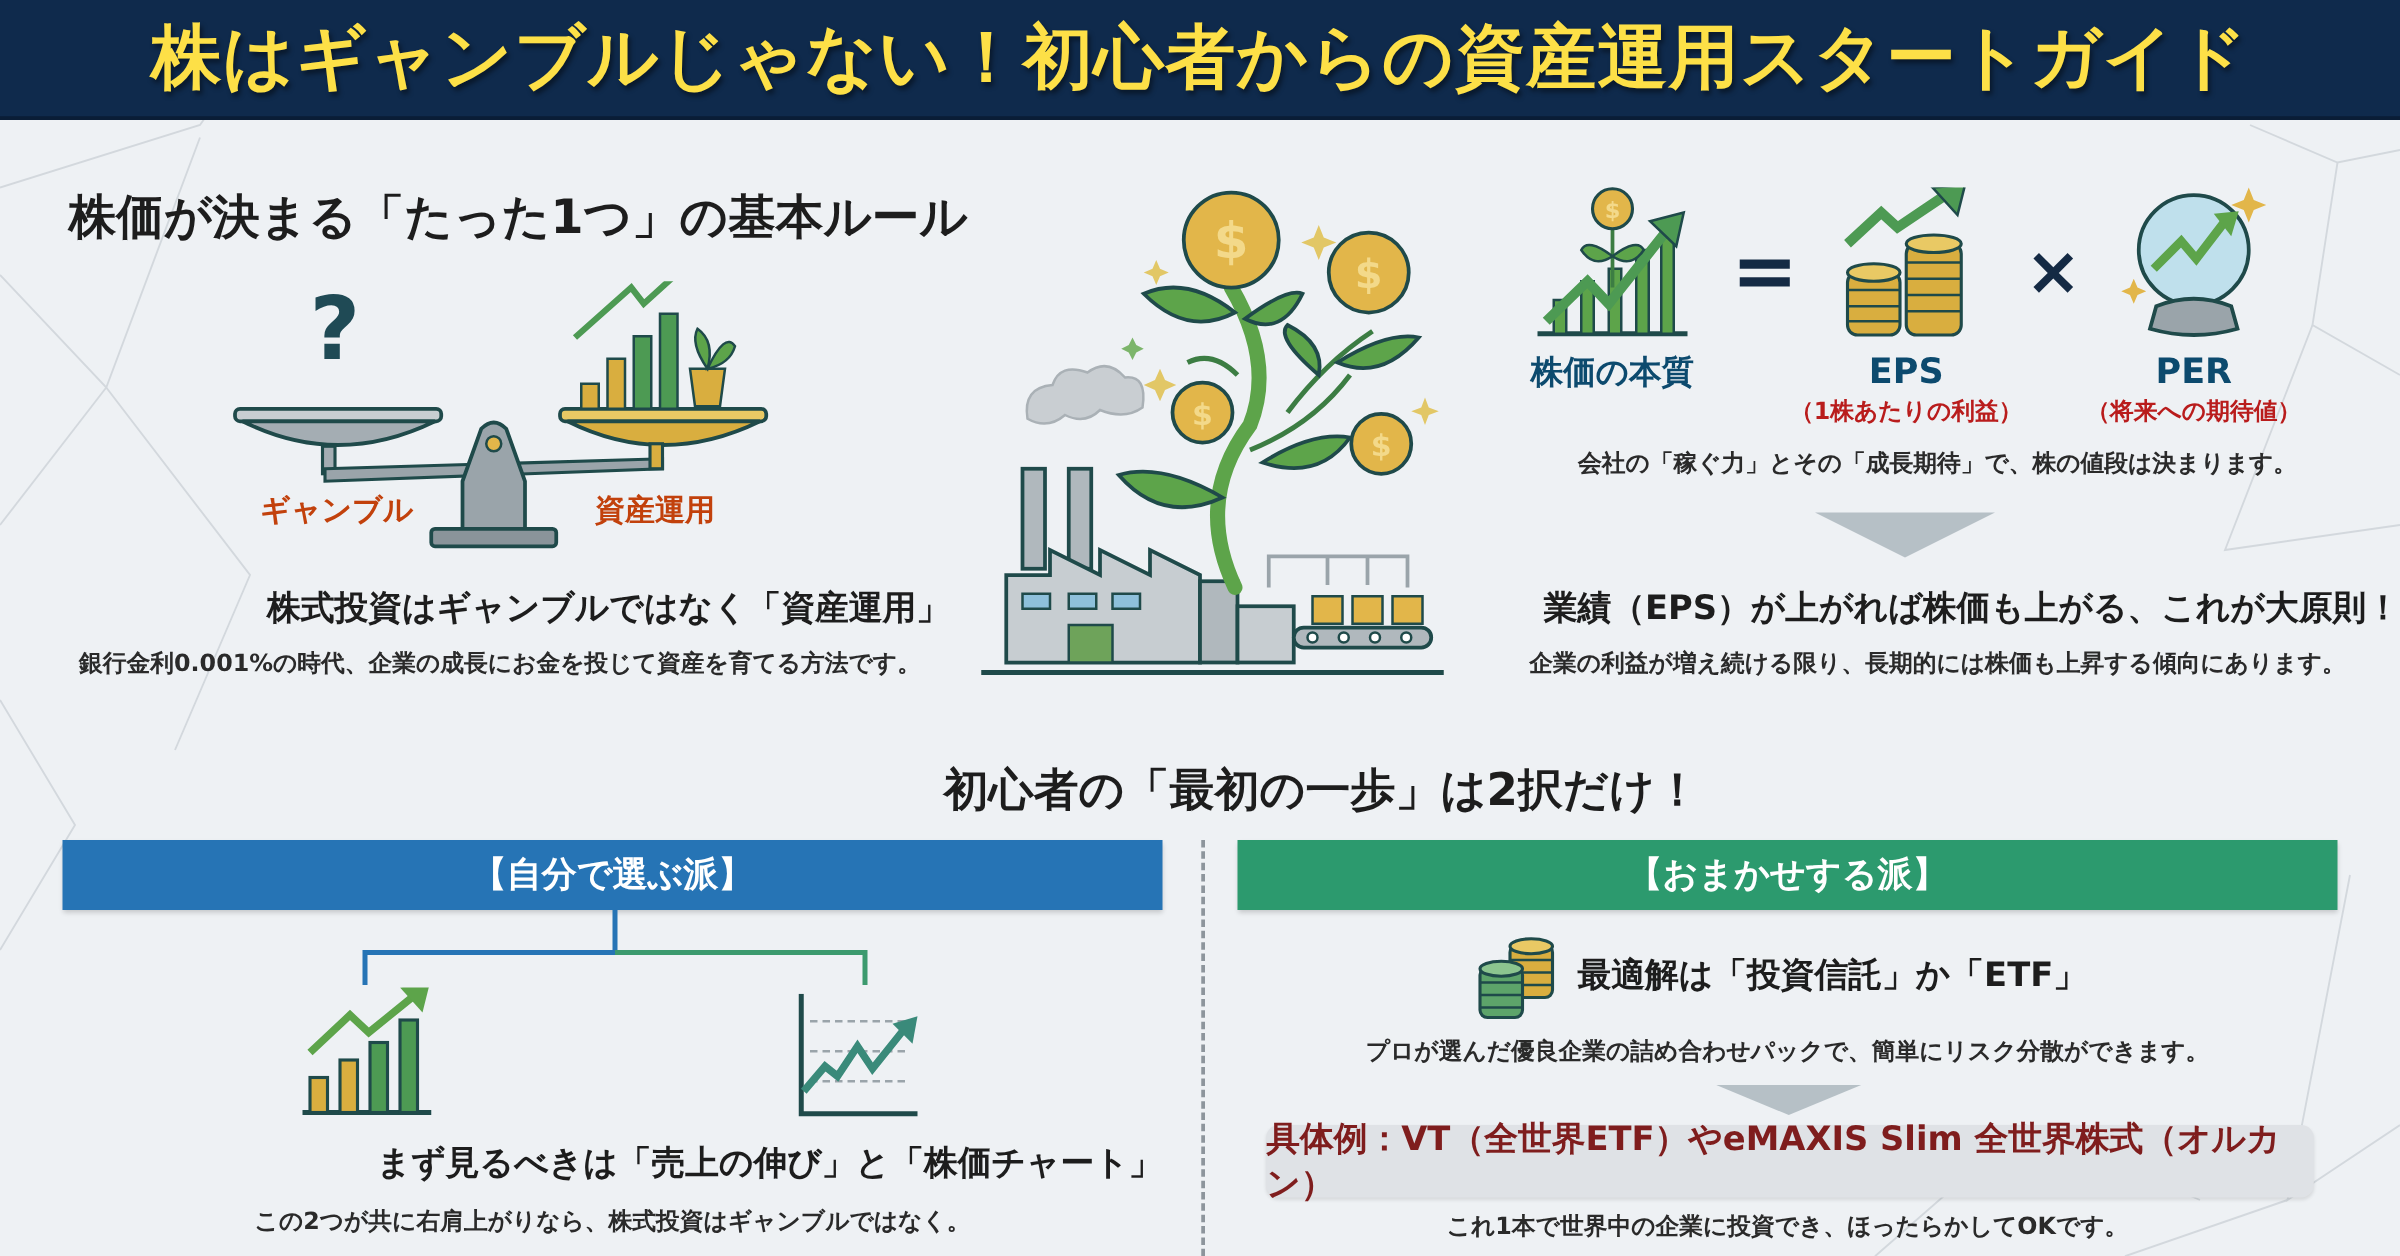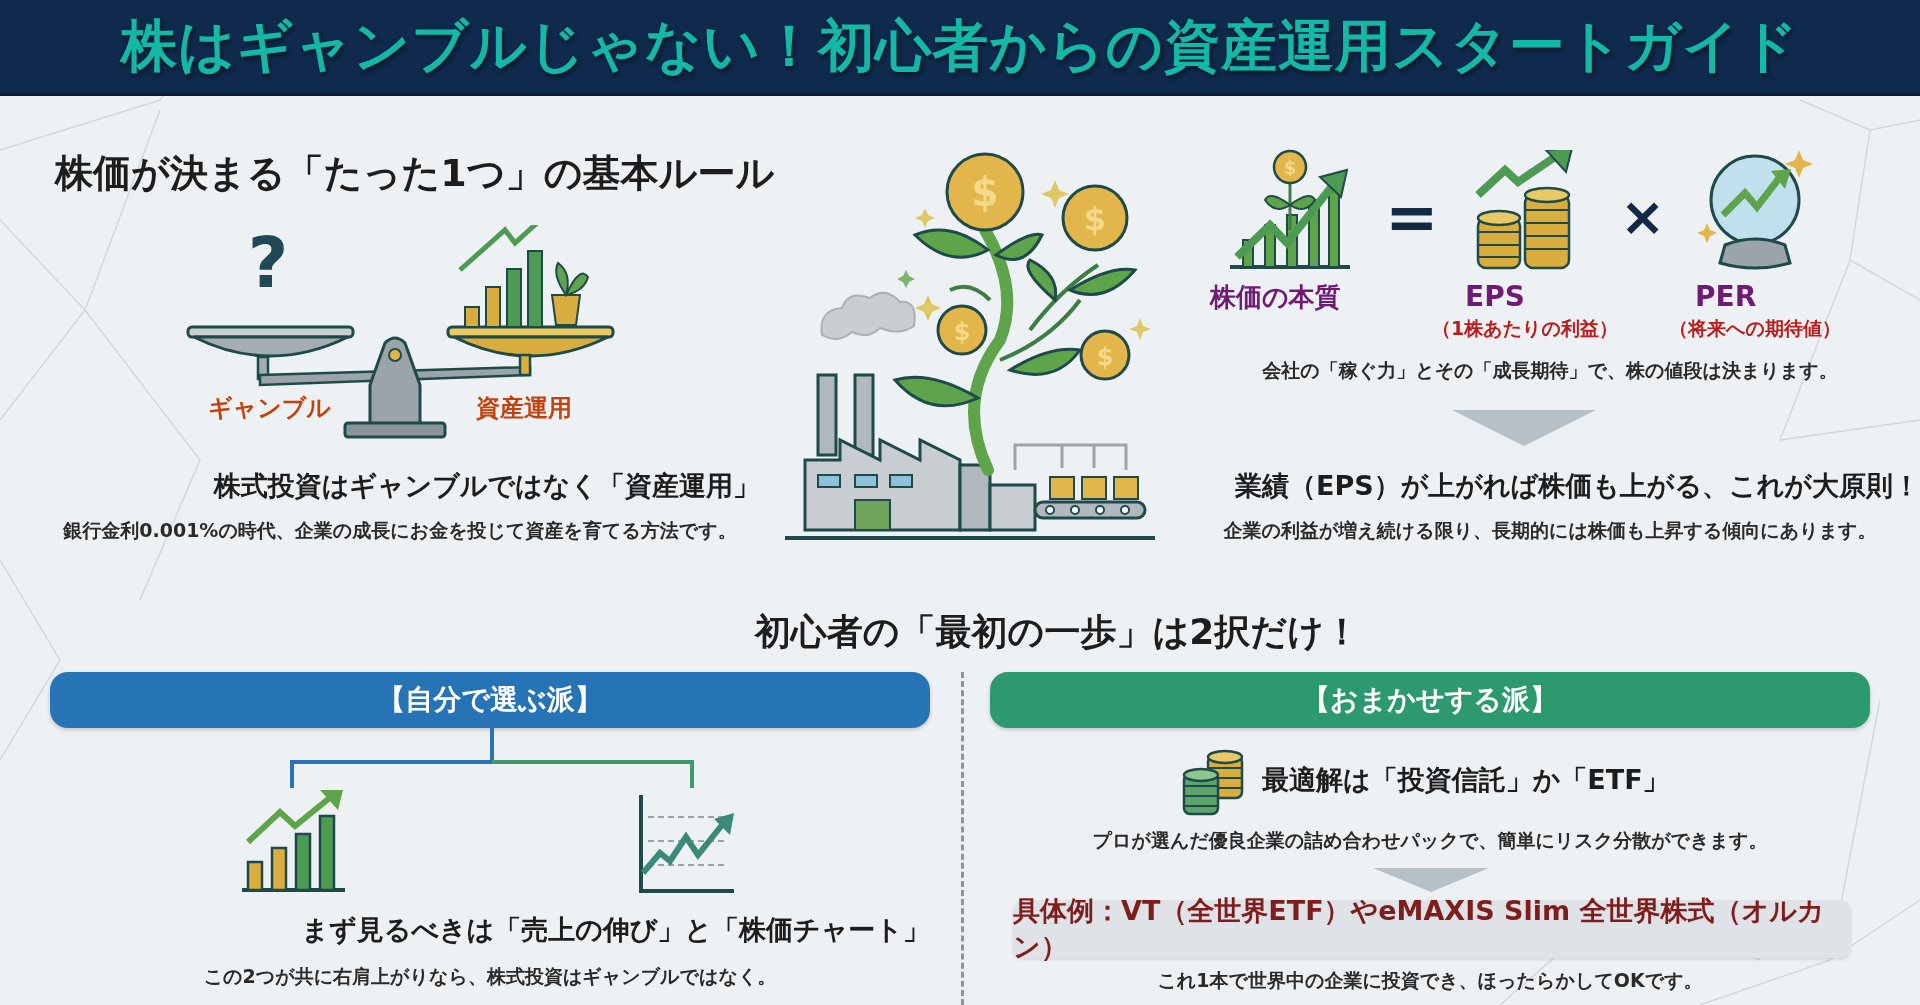--- a/index.html
+++ b/index.html
@@ -12,33 +12,33 @@
   }
   .bg-lines { position: absolute; inset: 0; z-index: 0; pointer-events: none; }
   .header {
     position: absolute; left: 0; top: 0; width: 1920px; height: 96px;
     background: #0f2a4c;
     display: flex; align-items: center; justify-content: center;
     border-bottom: 3px solid #0a1d36;
     z-index: 2;
   }
   .header h1 {
-    color: #14b8a6; font-size: 56px; font-weight: bold; letter-spacing: 1px;
+    color: #fde047; font-size: 56px; font-weight: bold; letter-spacing: 1px;
     text-shadow: 2px 3px 4px rgba(0,0,0,0.45);
   }
   .abs { position: absolute; z-index: 1; }
   .section-title { font-size: 38px; font-weight: bold; color: #1d1d1d; white-space: nowrap; }
   .headline { font-size: 27px; font-weight: bold; color: #1d1d1d; white-space: nowrap; text-align: right; }
   .subtext { font-size: 19px; font-weight: bold; color: #2a2a2a; white-space: nowrap; text-align: center; }
   .label { font-size: 24px; font-weight: bold; color: #c2410c; white-space: nowrap; text-align: center; }
   .small-label { font-size: 19px; font-weight: bold; color: #b91c1c; white-space: nowrap; text-align: center; }
-  .big-label { font-size: 28px; font-weight: bold; color: #701a75; }
+  .big-label { font-size: 28px; font-weight: bold; color: #0c4a6e; text-align: center; }
   .op { font-size: 64px; font-weight: bold; color: #142a44; }
   .banner {
-    height: 56px; border-radius: 18px; display: flex; align-items: center; justify-content: center;
+    height: 56px; border-radius: 0; display: flex; align-items: center; justify-content: center;
     color: #fff; font-size: 28px; font-weight: bold;
     box-shadow: 0 2px 4px rgba(0,0,0,0.18);
   }
   .banner.blue { background: #2674b5; }
   .banner.green { background: #2c9a6e; }
   .example-box {
     background: #dfe2e6; border-radius: 10px; height: 58px;
     display: flex; align-items: center; justify-content: center;
     font-size: 27px; font-weight: bold; color: #7f1d1d;
     box-shadow: 0 2px 3px rgba(0,0,0,0.10);

